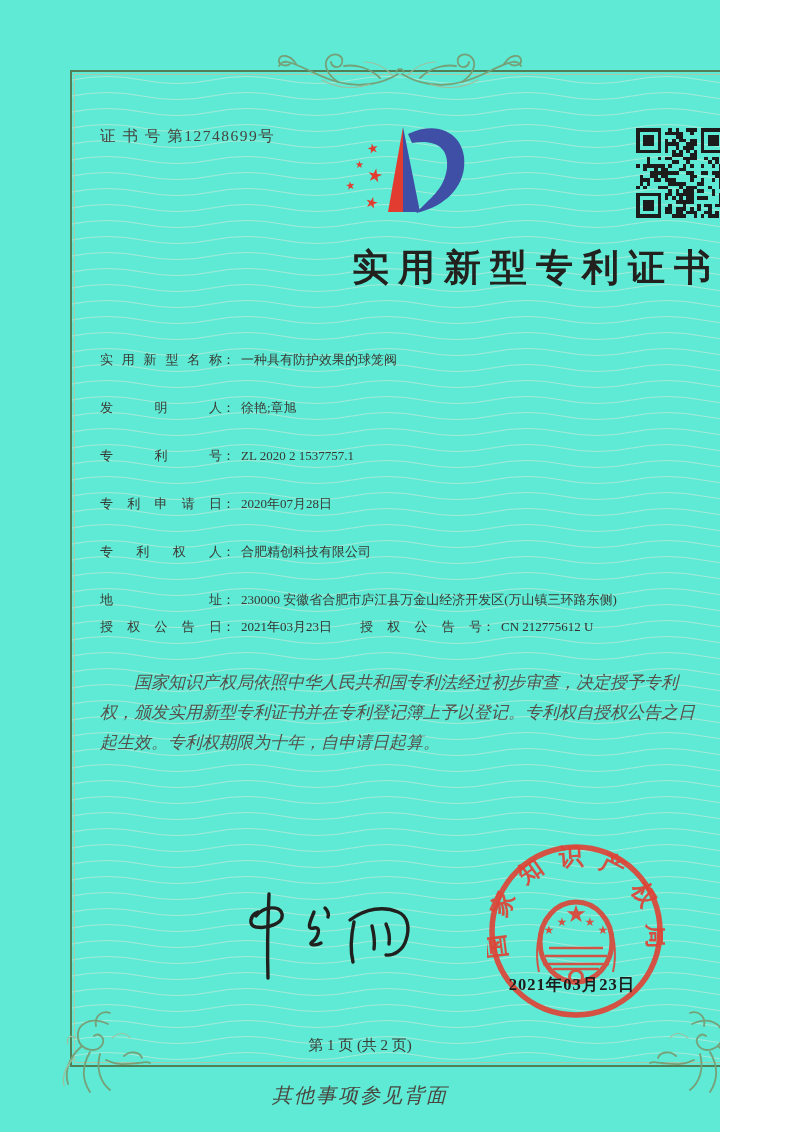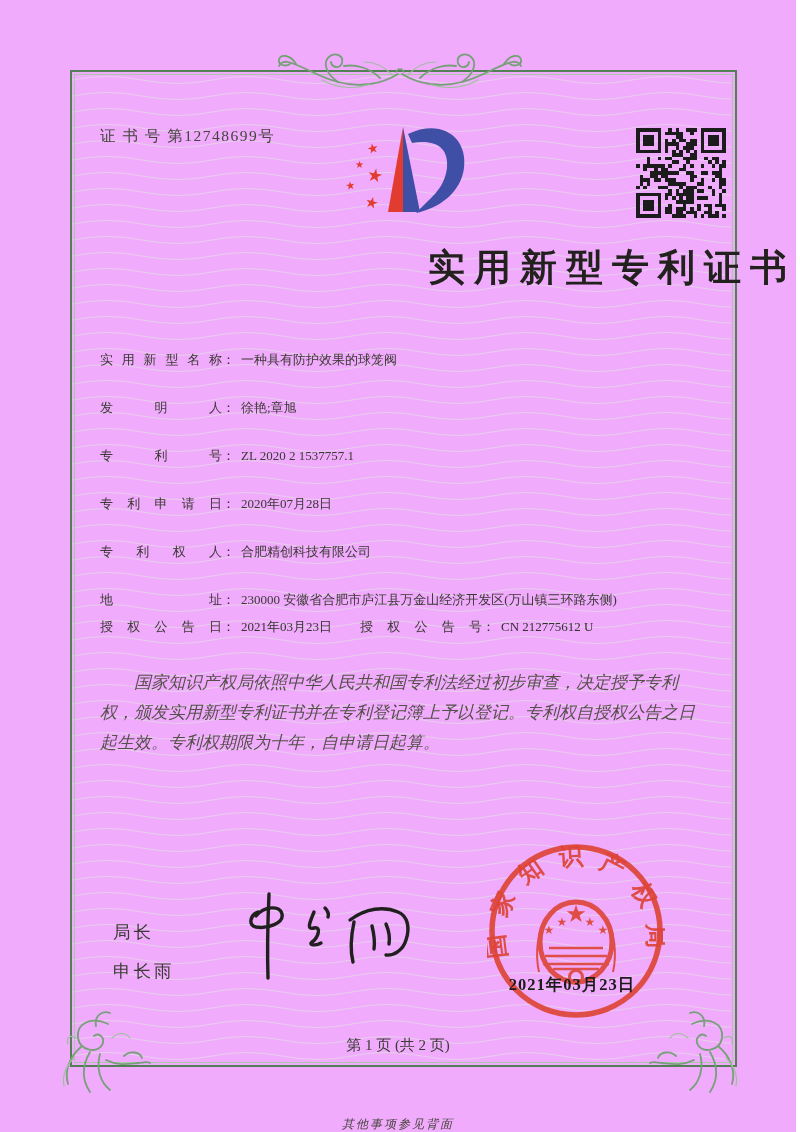--- a/index.html
+++ b/index.html
@@ -1,17 +1,17 @@
 <!DOCTYPE html>
 <html><head>
 <meta charset="utf-8">
 <style>
   html,body{margin:0;padding:0;}
   body{background:#ffffff;font-family:"Liberation Serif","DejaVu Serif",serif;}
-  .page{position:relative;width:796px;height:1132px;background:#f0abfc;overflow:hidden;color:#33322e;}
+  .page{position:relative;width:720px;height:1132px;background:#5eead4;overflow:hidden;color:#33322e;}
   .texture{position:absolute;left:72px;top:72px;z-index:0;opacity:.55;}
   .frame{position:absolute;left:70px;top:70px;width:663px;height:993px;border:2px solid #527f56;z-index:1;}
   .frame-inner{position:absolute;left:2px;top:2px;right:2px;bottom:2px;border:1px solid #aac7aa;}
   .orn{position:absolute;z-index:2;}
   .orn-top{left:278px;top:44px;}
   .orn-bl{left:52px;top:1008px;}
   .orn-br{left:648px;top:1008px;transform:scaleX(-1);}
   .cert-no{position:absolute;left:100px;top:126px;z-index:3;font-size:15.5px;letter-spacing:1.5px;color:#45443e;}
   .logo{position:absolute;left:338px;top:110px;z-index:3;}
   .qr{position:absolute;left:636px;top:128px;z-index:3;}
@@ -28,22 +28,22 @@
   .paras{position:absolute;left:100px;top:668px;width:602px;z-index:3;
          font-size:17px;line-height:30px;color:#55504a;font-style:italic;}
   .paras p{margin:0 0 4px 0;text-indent:2em;}
   .signer{position:absolute;left:113px;top:920px;z-index:3;font-size:17.5px;letter-spacing:3px;color:#3b3a34;}
   .signer div{margin-bottom:15px;}
   .signature{position:absolute;left:222px;top:886px;z-index:4;}
   .seal{position:absolute;left:487px;top:842px;z-index:3;}
   .seal-date{position:absolute;left:482px;top:974px;width:180px;z-index:5;text-align:center;
              font-size:16.5px;font-weight:600;letter-spacing:1px;color:#1d1c1a;}
   .page-info{position:absolute;left:0;top:1036px;width:100%;text-align:center;z-index:3;font-size:15px;color:#3c3b35;}
-  .footer-note{position:absolute;left:0;top:1116px;width:100%;text-align:center;z-index:3;
-               font-size:12px;font-style:italic;letter-spacing:2px;color:#4a463f;}
+  .footer-note{position:absolute;left:0;top:1082px;width:100%;text-align:center;z-index:3;
+               font-size:20px;font-style:italic;letter-spacing:2px;color:#4a463f;}
 </style>
 </head>
 <body>
 
 <div class="page">
 
   <svg class="texture" width="659" height="989">
     <defs>
       <pattern id="wave" width="140" height="16" patternUnits="userSpaceOnUse">
         <path d="M0,8 Q35,1 70,8 T140,8" fill="none" stroke="#e0ecdb" stroke-width="1"></path>
@@ -479,24 +479,20 @@
           <span class="f-colon">：</span>
           <span>CN 212775612 U</span>
       </span>
     </div>
   </div>
 
   <div class="paras">
     <p>国家知识产权局依照中华人民共和国专利法经过初步审查，决定授予专利权，颁发实用新型专利证书并在专利登记簿上予以登记。专利权自授权公告之日起生效。专利权期限为十年，自申请日起算。</p>
   </div>
 
-  <div class="signer">
-    <div>局长</div>
-    <div>申长雨</div>
-  </div>
 
   <svg class="signature" width="205" height="100" viewBox="0 0 205 100">
     <g stroke="#20201e" fill="none" stroke-width="3.4" stroke-linecap="round">
       <path d="M34,30 C42,20 58,19 60,28 C62,37 46,43 34,41 C26,39 28,29 36,26"></path>
       <path d="M47,8 C46,30 45,60 46,92"></path>
       <path d="M92,26 C88,36 84,44 92,42 C100,40 96,52 90,56 C86,59 94,60 99,57"></path>
       <path d="M103,22 C106,25 107,28 106,31"></path>
       <path d="M128,34 C144,22 162,20 176,26 C186,30 188,42 184,54 C181,64 172,70 164,69"></path>
       <path d="M132,36 C129,50 128,64 131,76"></path>
       <path d="M150,40 C152,48 153,56 152,63"></path>

